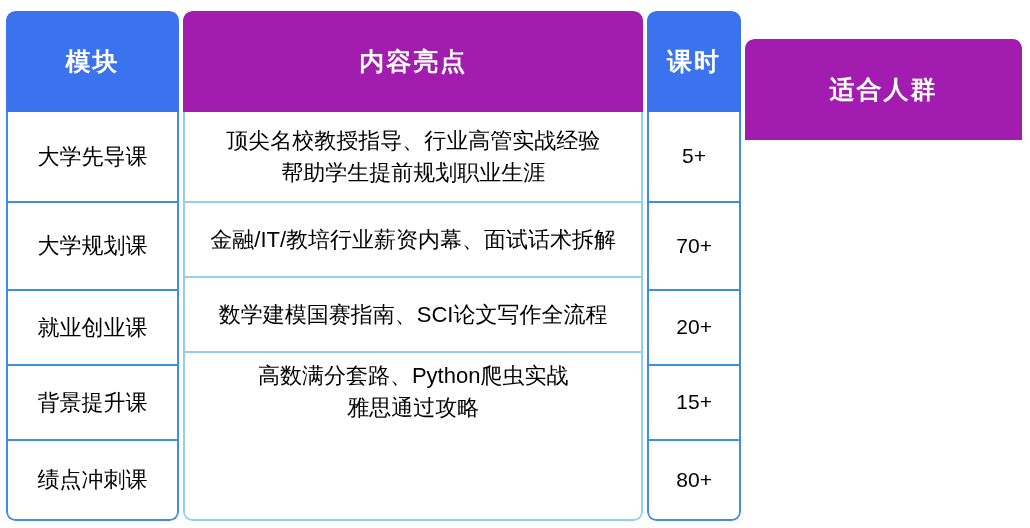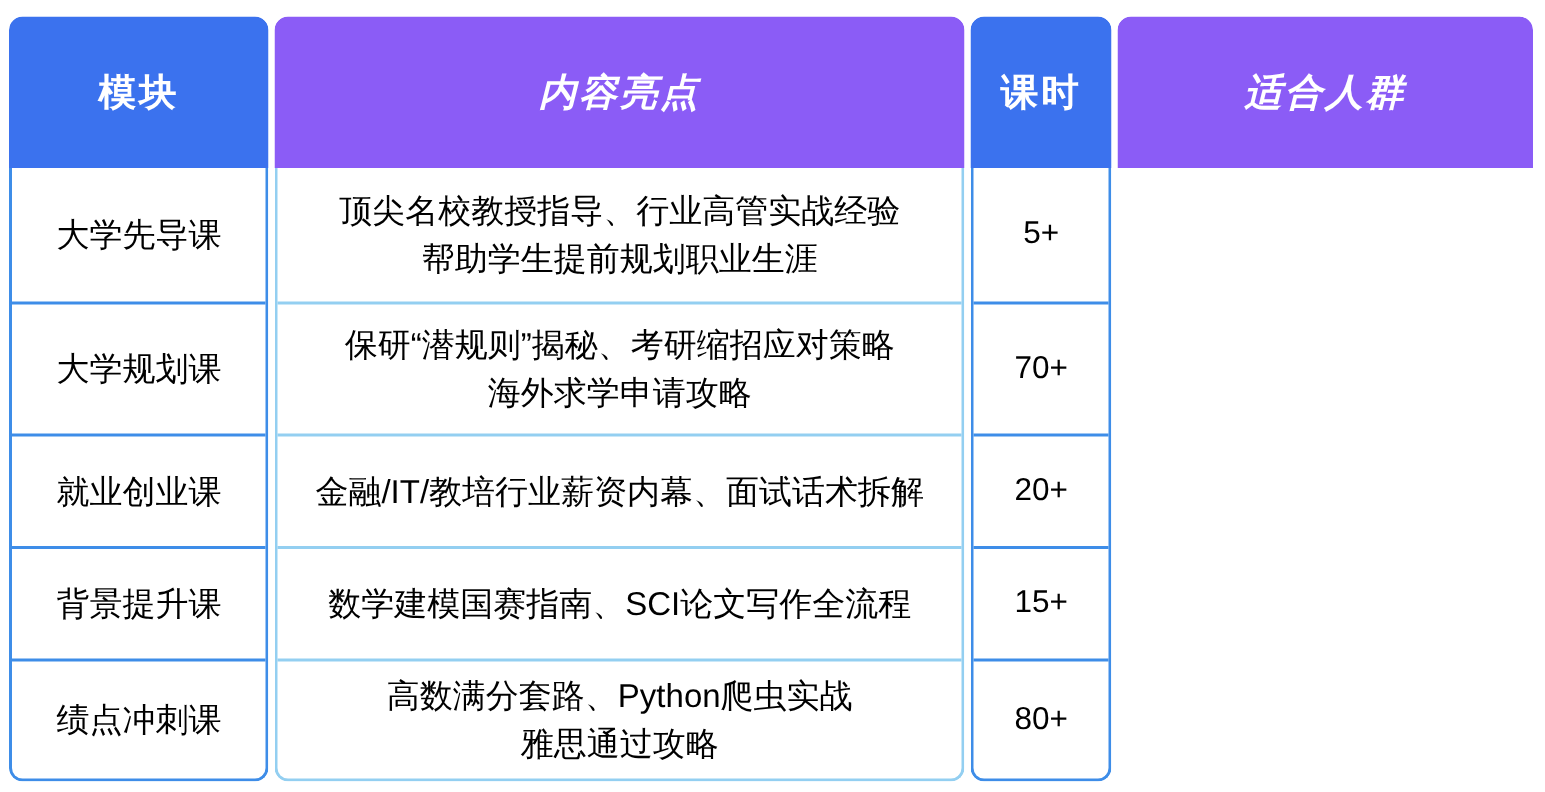--- a/index.html
+++ b/index.html
@@ -31,37 +31,37 @@
     flex-direction: column;
     border-radius: 9px;
     overflow: hidden;
     box-sizing: border-box;
   }
 
   
   .col-module   { width: 177px; }
   .col-content  { width: 470px; }
   .col-hours    { width: 96px;  }
-  .col-audience { width: 283px; }
+  .col-audience { width: 283px; margin-top: 28px; }
 
   .col-head {
     flex: 0 0 101px;
     display: flex;
     align-items: center;
     justify-content: center;
     color: #ffffff;
     font-size: 25px;
     font-weight: bold;
     letter-spacing: 2px;
     box-sizing: border-box;
     border-top-left-radius: 9px;
     border-top-right-radius: 9px;
   }
   .col-head.dark  { background: #3B72EE; }
-  .col-head.light { background: #8b5cf6; font-style: italic; }
+  .col-head.light { background: #a21caf; }
 
   .col-body {
     flex: 1 1 auto;
     display: flex;
     flex-direction: column;
     box-sizing: border-box;
     border-style: solid;
     border-width: 0 2px 2px 2px;
     border-bottom-left-radius: 9px;
     border-bottom-right-radius: 9px;
@@ -119,26 +119,20 @@
 
   <div class="col col-content">
     <div class="col-head light">内容亮点</div>
     <div class="col-body light">
       <div class="cell cell-content r0">
         <span class="lines">
           <span>顶尖名校教授指导、行业高管实战经验</span>
           <span>帮助学生提前规划职业生涯</span>
         </span>
       </div>
-      <div class="cell cell-content r1">
-        <span class="lines">
-          <span>保研“潜规则”揭秘、考研缩招应对策略</span>
-          <span>海外求学申请攻略</span>
-        </span>
-      </div>
       <div class="cell cell-content r2">
         <span class="lines">
           <span>金融/IT/教培行业薪资内幕、面试话术拆解</span>
         </span>
       </div>
       <div class="cell cell-content r3">
         <span class="lines">
           <span>数学建模国赛指南、SCI论文写作全流程</span>
         </span>
       </div>

